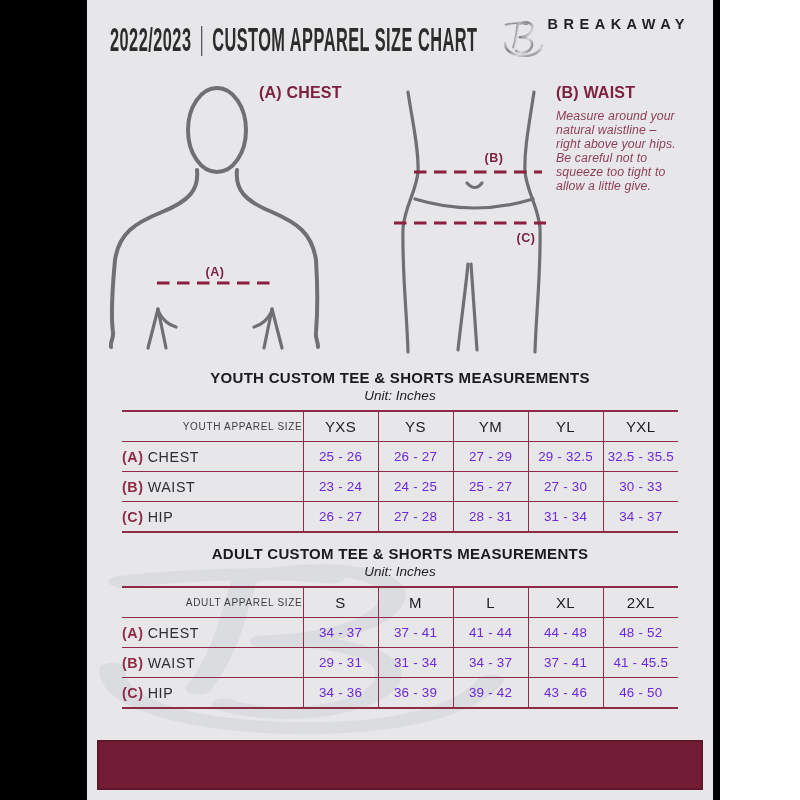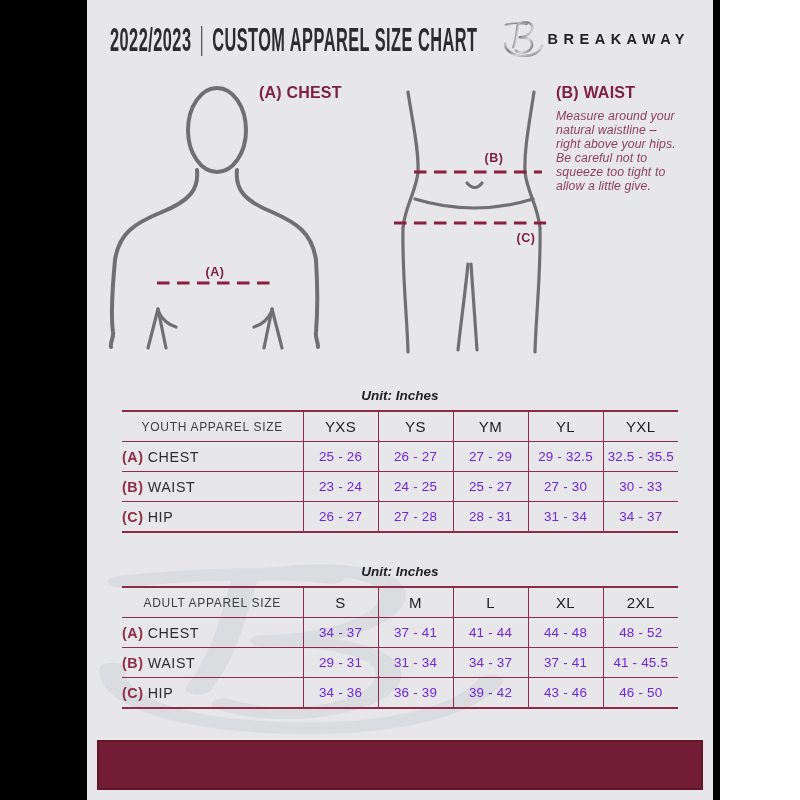--- a/index.html
+++ b/index.html
@@ -10,21 +10,21 @@
        background:var(--page_bg,#e7e7e9);overflow:hidden}
 
   
   .header{position:absolute;left:0;top:10px;width:100%;height:58px;display:flex;
           align-items:center;padding:0 23px;box-sizing:border-box}
   .title-wrap{width:392px;height:44px;display:flex;align-items:center;overflow:visible}
   .title-group{display:inline-flex;align-items:center;gap:17px;white-space:nowrap;
                transform:scaleX(0.48);transform-origin:left center;
                font-weight:bold;font-size:34px;color:var(--text_dark,#2c2c2d);letter-spacing:1px}
   .title-sep{font-weight:normal;font-size:31px;color:#4d4d4f}
-  .brand-group{margin-left:auto;display:flex;align-items:center;gap:3px}
+  .brand-group{margin-left:auto;display:flex;gap:3px}
   .logo-svg{width:42px;height:46px;display:block}
   .brand-name{font-weight:bold;font-size:14.5px;letter-spacing:5.5px;color:#232325}
 
   
   .guide-block{position:absolute}
   #chest-block{left:172px;top:84px;width:142px}
   #waist-block{left:469px;top:84px;width:152px}
   #hips-block{left:469px;top:218px;width:156px}
   .guide-heading{font-size:16px;font-weight:bold;color:var(--accent_maroon,#7d2140);letter-spacing:.2px}
   .guide-body{margin-top:7px;font-size:12.3px;line-height:14px;font-style:italic;
@@ -35,29 +35,29 @@
   .fig-stroke{fill:none;stroke:var(--figure_gray,#707074);stroke-width:4;stroke-linecap:round}
   .fig-stroke-thin{fill:none;stroke:var(--figure_gray,#707074);stroke-width:3.2;stroke-linecap:round}
   .dash-line{fill:none;stroke:var(--dash_maroon,#8b1f3e);stroke-width:3.2;stroke-dasharray:12.5 7.5}
   .fig-label{font-family:"Liberation Sans",sans-serif;font-size:12.5px;font-weight:bold;
              fill:var(--accent_maroon,#7d2140);letter-spacing:.5px}
 
   
   .tbl-title{position:absolute;left:0;width:100%;text-align:center;font-size:15px;
              font-weight:bold;color:#1b1b1d;letter-spacing:.3px}
   .tbl-unit{position:absolute;left:0;width:100%;text-align:center;font-size:13.5px;
-            font-weight:bold;font-style:italic;color:#222224}
+            font-weight:normal;font-style:italic;color:#222224}
   .size-table{position:absolute;left:35px;width:556px;border-collapse:collapse;table-layout:fixed}
   .cw0{width:181px}.cwv{width:75px}
   .size-table td{height:29px;padding:0;vertical-align:middle;
                  border-top:1.6px solid var(--table_line,#8e2b47)}
   .size-table tr:first-child td{border-top:2.3px solid var(--table_line,#8e2b47)}
   .size-table tr:last-child td{border-bottom:2.3px solid var(--table_line,#8e2b47)}
   .size-table td + td{border-left:1.6px solid var(--table_line,#8e2b47)}
-  .rowhead{text-align:center;padding-left:15px;font-size:12px;color:#3e3e40;letter-spacing:.7px}
+  .rowhead{text-align:right;padding-left:15px;font-size:10px;color:#3e3e40;letter-spacing:.7px}
   .colhead{text-align:center;font-weight:normal;font-size:15px;color:#1c1c1e;letter-spacing:.4px}
   .rowlabel{text-align:left;padding-left:15px;font-size:14.3px;color:#2e2e30;letter-spacing:.6px}
   .pfx{font-weight:bold;color:var(--table_line,#8e2b47);margin-right:4px}
   .val{text-align:center;font-size:13.4px;color:#6d28d9;letter-spacing:.2px}
 
   
   .watermark-svg{position:absolute;left:4px;top:550px;width:430px;height:198px;opacity:.8}
   .footer-bar{position:absolute;left:10px;top:740px;width:606px;height:50px;
               background:var(--footer_fill,#721d35);
               border:2px solid var(--footer_edge,#5f1729);box-sizing:border-box}
@@ -131,20 +131,21 @@
     <div id="waist-block" class="guide-block">
       <div class="guide-heading">(B) WAIST</div>
       <div class="guide-body">Measure around your
 natural waistline –
 right above your hips.
 Be careful not to
 squeeze too tight to
 allow a little give.</div>
     </div>
 
+    <div class="tbl-title" style="top:369px">YOUTH CUSTOM TEE &amp; SHORTS MEASUREMENTS</div>
     <div class="tbl-unit" style="top:388px">Unit: Inches</div>
     <table class="size-table" style="top:410px">
       <colgroup>
           <col class="cw0">
           <col class="cwv">
           <col class="cwv">
           <col class="cwv">
           <col class="cwv">
           <col class="cwv">
         </colgroup>
@@ -181,20 +182,21 @@
           <td class="val">31 - 34</td>
           <td class="val">34 - 37</td>
         </tr>
       </tbody>
     </table>
 
     <svg class="watermark-svg" viewBox="0 0 100 100" preserveAspectRatio="none">
       <use href="#bglyph" stroke="var(--watermark_gray,#d9dadd)"></use>
     </svg>
 
+    <div class="tbl-title" style="top:545px">ADULT CUSTOM TEE &amp; SHORTS MEASUREMENTS</div>
     <div class="tbl-unit" style="top:564px">Unit: Inches</div>
     <table class="size-table" style="top:586px">
       <colgroup>
           <col class="cw0">
           <col class="cwv">
           <col class="cwv">
           <col class="cwv">
           <col class="cwv">
           <col class="cwv">
         </colgroup>

